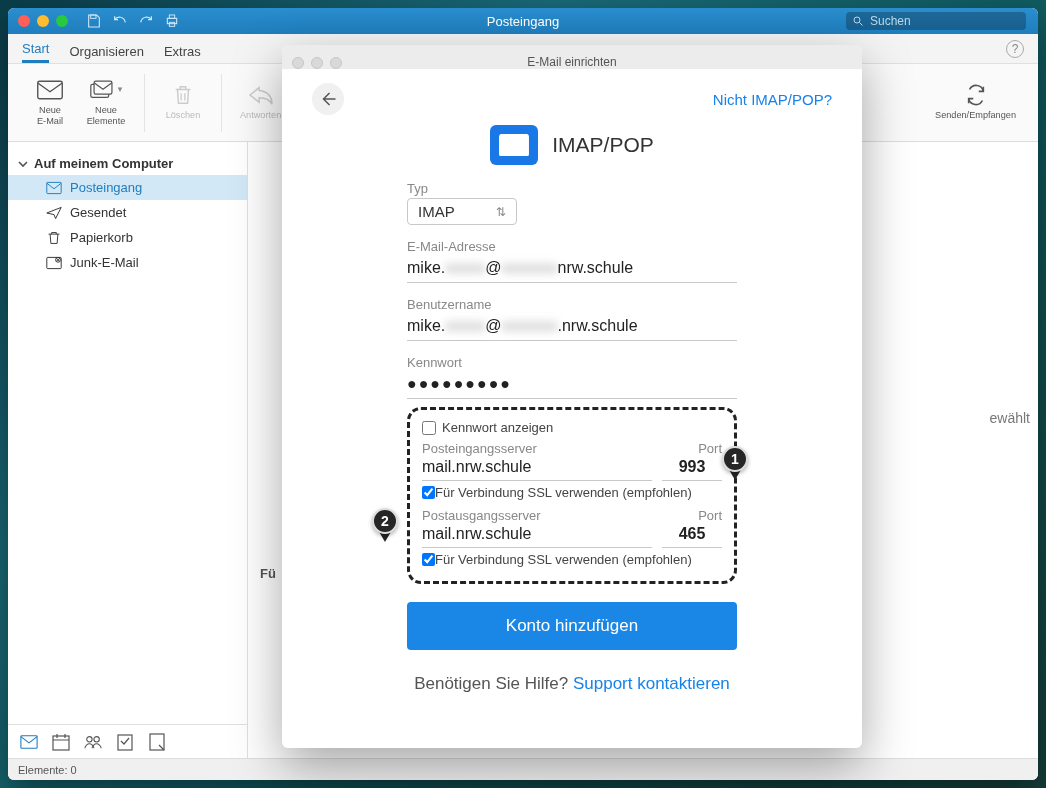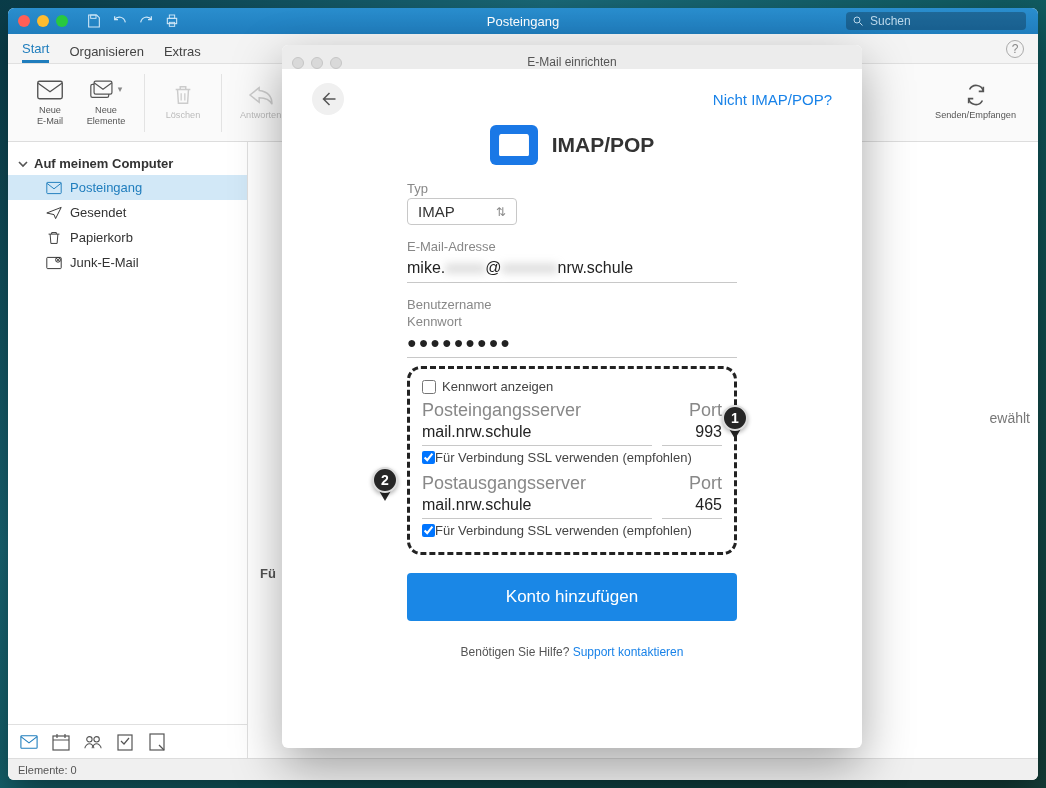--- a/index.html
+++ b/index.html
@@ -61,50 +61,50 @@
   .modal-titlebar { height: 24px; background: #ececec; display: flex; align-items: flex-end; position: relative; }
   .modal-titlebar .traffic-lights .tl { background: #d9d9d9; border: 1px solid #c6c6c6; }
   .modal-titlebar-title { position: absolute; left: 50%; transform: translateX(-50%); font-size: 12px; color: #555; }
   .modal-body { flex: 1; padding: 14px 30px 18px; position: relative; }
   .back-arrow { width: 32px; height: 32px; border-radius: 50%; background: #f0f0f0; display: flex; align-items: center; justify-content: center; cursor: pointer; }
   .back-arrow svg { width: 18px; height: 18px; stroke: #555; fill: none; stroke-width: 2; }
   .not-imap-link { position: absolute; right: 30px; top: 22px; color: #1882e8; font-size: 15px; cursor: pointer; }
   .modal-heading { display: flex; align-items: center; justify-content: center; gap: 14px; margin-top: 10px; }
   .mail-badge { width: 48px; height: 40px; background: #1a78e6; border-radius: 6px; display: flex; align-items: center; justify-content: center; }
   .mail-badge svg { width: 30px; height: 22px; fill: #fff; }
-  .modal-heading h2 { font-size: 21px; font-weight: 700; color: #333; }
+  .modal-heading h2 { font-size: 21px; font-weight: 400; color: #333; }
 
   .form-area { width: 330px; margin: 16px auto 0; }
   .fld-label { font-size: 13px; color: #888; margin-bottom: 2px; }
   .select-wrap { display: flex; align-items: center; border: 1px solid #c8c8c8; border-radius: 4px; padding: 4px 10px; width: 110px; font-size: 15px; color: #333; justify-content: space-between; margin-bottom: 14px; cursor: pointer; }
   .select-wrap .caret { font-size: 12px; color: #888; }
   .text-input { border: none; border-bottom: 1px solid #c8c8c8; width: 100%; font-size: 16px; color: #222; padding: 3px 0 5px; margin-bottom: 14px; background: transparent; outline: none; }
   .pwd-dots { letter-spacing: 2px; }
   .blurred { display: inline-block; filter: blur(4px); color: #999; user-select: none; }
 
   .dashed-box { border: 3px dashed #222; border-radius: 14px; padding: 10px 12px 12px; position: relative; margin-top: -6px; }
   .chk-row { display: flex; align-items: center; gap: 6px; font-size: 13px; color: #444; margin-bottom: 6px; }
   .chk-row input { width: 14px; height: 14px; accent-color: #1f7dbd; }
   .srv-row { display: flex; gap: 10px; align-items: flex-end; }
   .srv-col { flex: 1; }
   .port-col { width: 60px; }
-  .srv-label { font-size: 18px; color: #888; }
+  .srv-label { font-size: 13px; color: #888; }
   .srv-input { border: none; border-bottom: 1px solid #c8c8c8; width: 100%; font-size: 16px; color: #222; padding: 2px 0 4px; background: transparent; outline: none; }
-  .port-input { text-align: right; }
+  .port-input { text-align: center; font-weight: bold; }
   .srv-block { margin-bottom: 8px; }
   .ssl-row { display: flex; align-items: center; font-size: 13px; color: #444; margin-top: 4px; }
 
   .num-pin { position: absolute; width: 30px; height: 38px; }
   .num-pin .circle { width: 26px; height: 26px; border-radius: 50%; background: #262626; border: 2px solid #ddd; color: #fff; font-size: 14px; display: flex; align-items: center; justify-content: center; font-weight: 600; box-shadow: 0 2px 4px rgba(0,0,0,.3); position: relative; z-index: 2; }
   .num-pin .tail { width: 0; height: 0; border-left: 7px solid transparent; border-right: 7px solid transparent; border-top: 12px solid #262626; position: absolute; left: 6px; top: 22px; z-index: 1; }
   .pin1 { right: -18px; top: 36px; }
   .pin2 { left: -38px; top: 98px; }
 
   .primary-btn { display: block; width: 330px; margin: 18px auto 0; background: #1a87e6; color: #fff; border: none; border-radius: 4px; padding: 14px 0; font-size: 17px; cursor: pointer; }
-  .help-line { text-align: center; margin-top: 24px; font-size: 12px; color: #555; }
+  .help-line { text-align: center; margin-top: 24px; font-size: 17px; color: #555; }
   .help-line a { color: #1882e8; text-decoration: none; cursor: pointer; }
 </style>
 </head>
 <body>
 
 <div class="outlook-window">
 
   <div class="titlebar">
     <div class="traffic-lights">
       <div class="tl red"></div>
@@ -313,20 +313,23 @@
         <span>IMAP</span>
         <span class="caret">⇅</span>
       </div>
 
       <div class="fld-label">E-Mail-Adresse</div>
       <div class="text-input">
         <span>mike.</span><span class="blurred">xxxxx</span><span>@</span><span class="blurred">xxxxxxx</span><span>nrw.schule</span>
       </div>
 
       <div class="fld-label">Benutzername</div>
+      <div class="text-input">
+        <span>mike.</span><span class="blurred">xxxxx</span><span>@</span><span class="blurred">xxxxxxx</span><span>.nrw.schule</span>
+      </div>
 
       <div class="fld-label">Kennwort</div>
       <div class="text-input pwd-dots">●●●●●●●●●</div>
 
       <div class="dashed-box">
         <div class="num-pin pin1">
             <div class="circle">1</div>
             <div class="tail"></div>
           </div>
         <div class="num-pin pin2">

